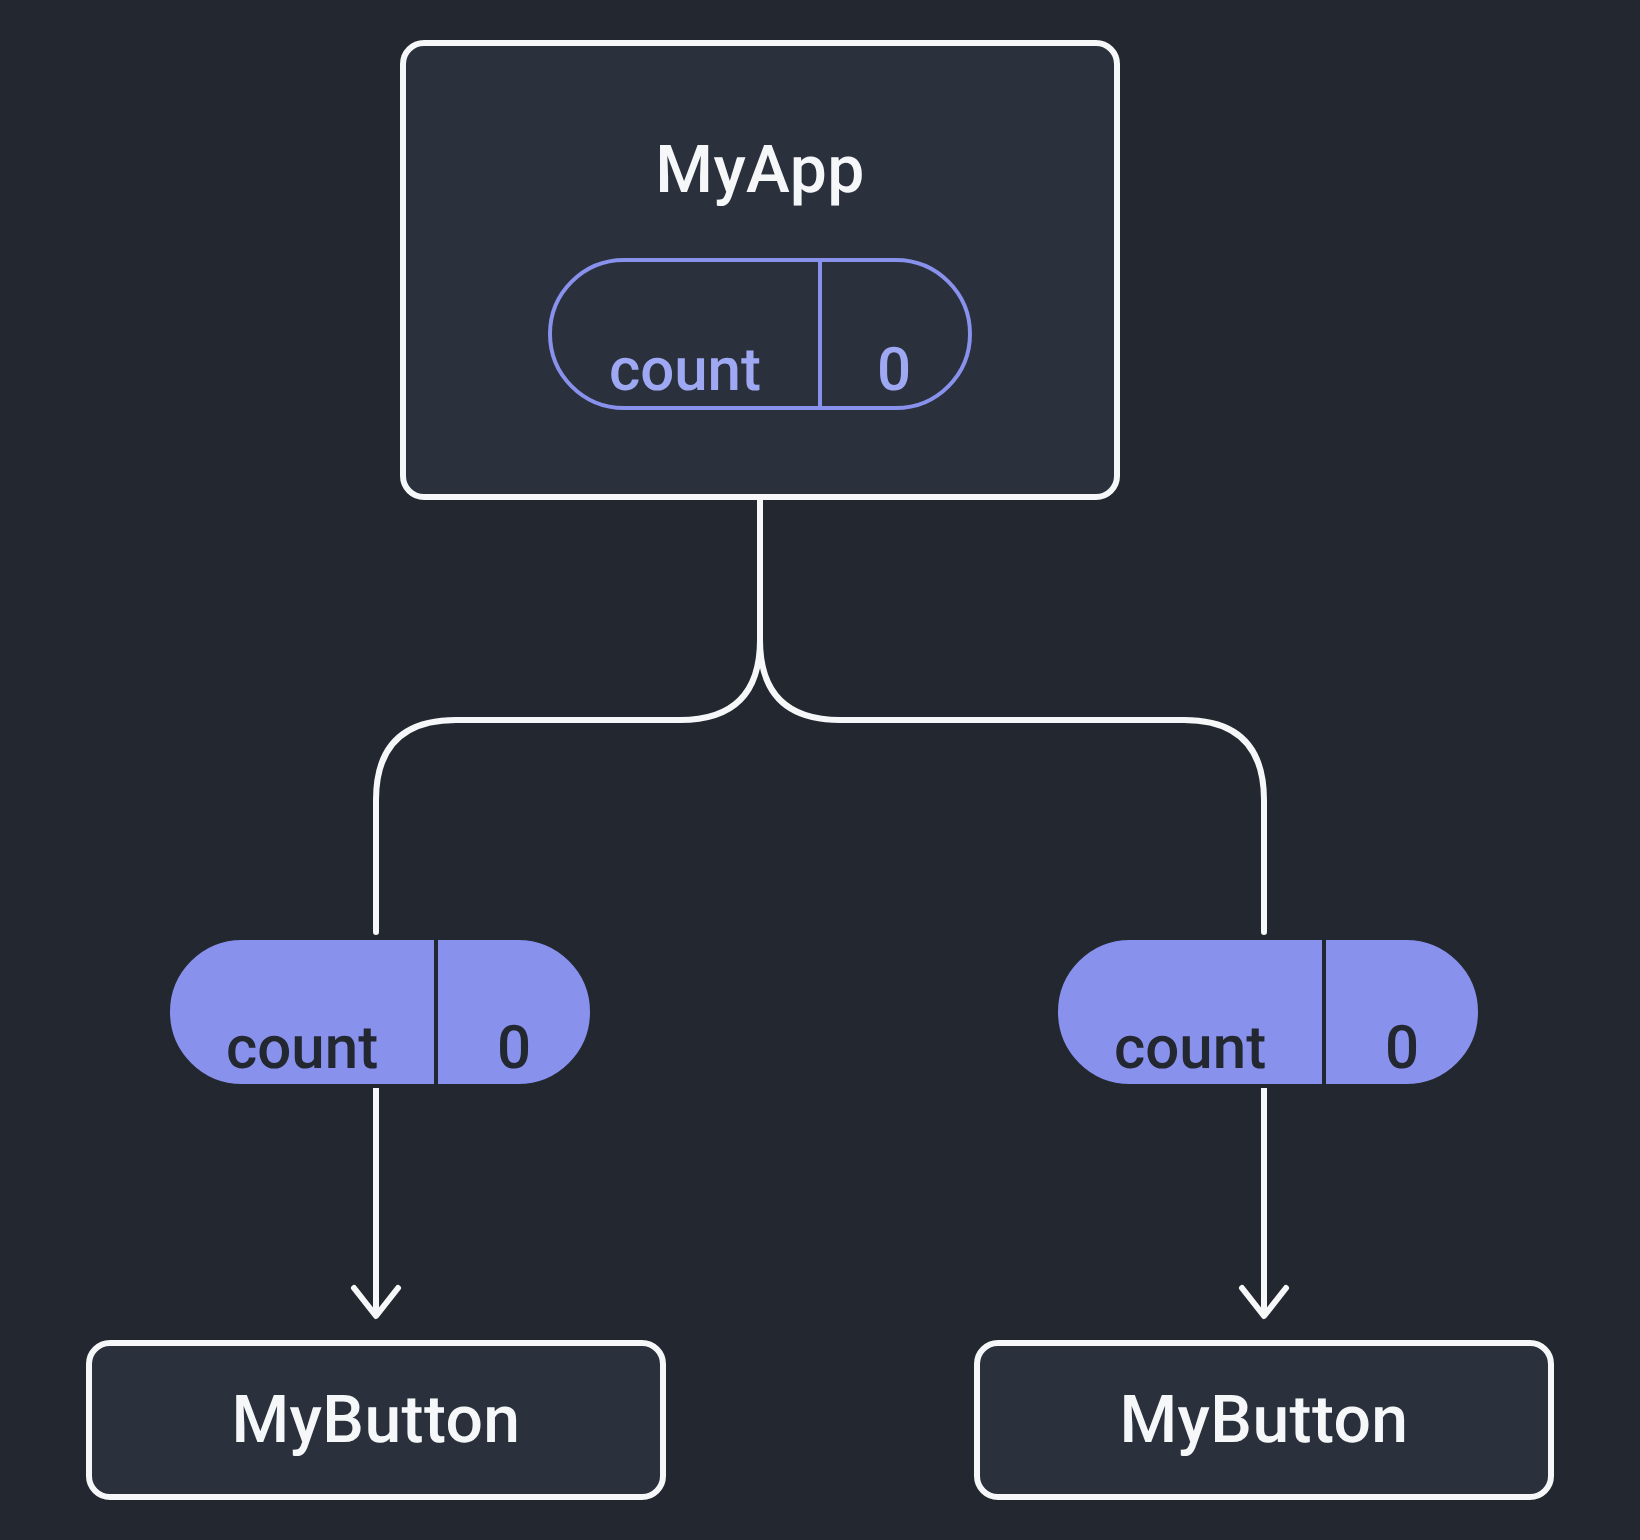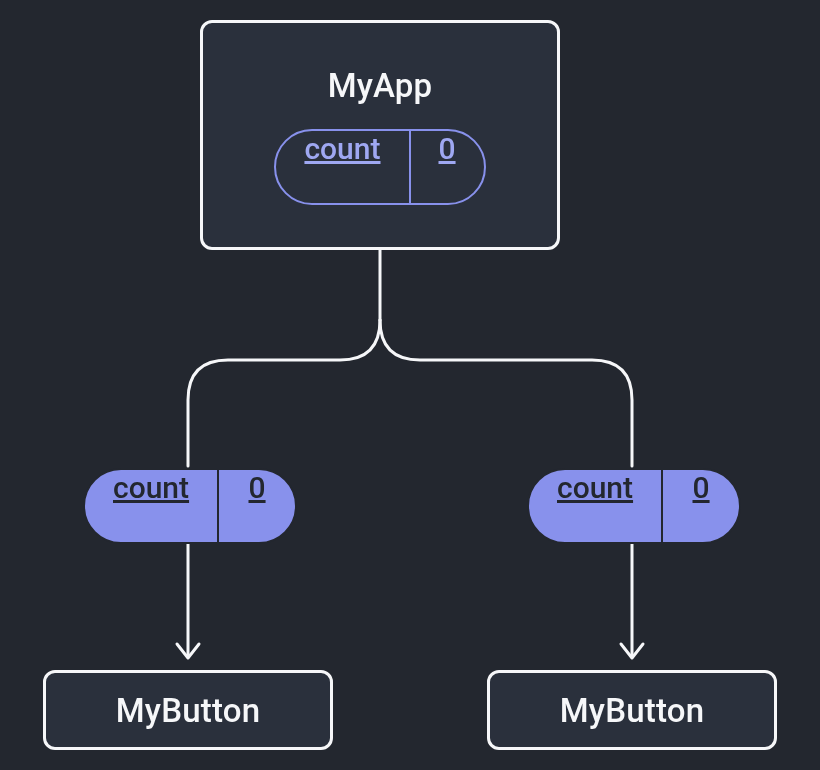--- a/index.html
+++ b/index.html
@@ -32,27 +32,26 @@
     font-weight:500;
     letter-spacing:.2px;
   }
   .root-node{left:200px;top:20px;width:360px;height:230px;gap:24px;}
   .leaf-left{left:43px;top:670px;width:290px;height:80px;}
   .leaf-right{left:487px;top:670px;width:290px;height:80px;}
 
   .pill{
     position:relative;
     display:flex;
-    align-items:flex-start;
+    align-items:flex-end;
     border-radius:999px;
     height:72px;
     overflow:hidden;
     font-size:30px;
     font-weight:500;
-    text-decoration:underline;
   }
   .pill .seg{
     display:flex;align-items:center;justify-content:center;
     padding:0 28px;
   }
   .pill .divider{width:0;align-self:stretch;}
 
   .pill-outline{
     border:2px solid var(--periwinkle);
     color:var(--periwinkle-text);

